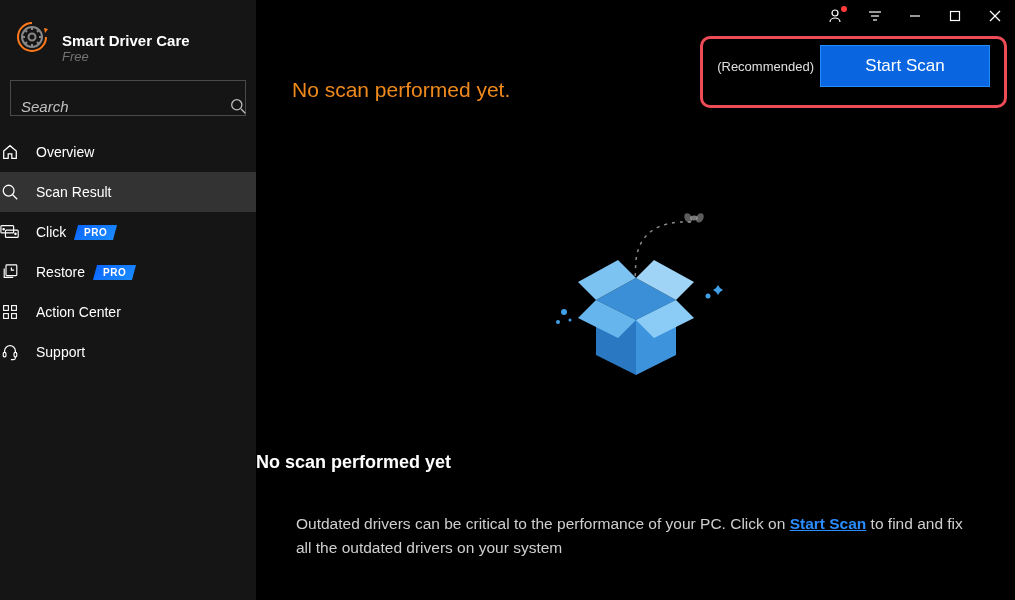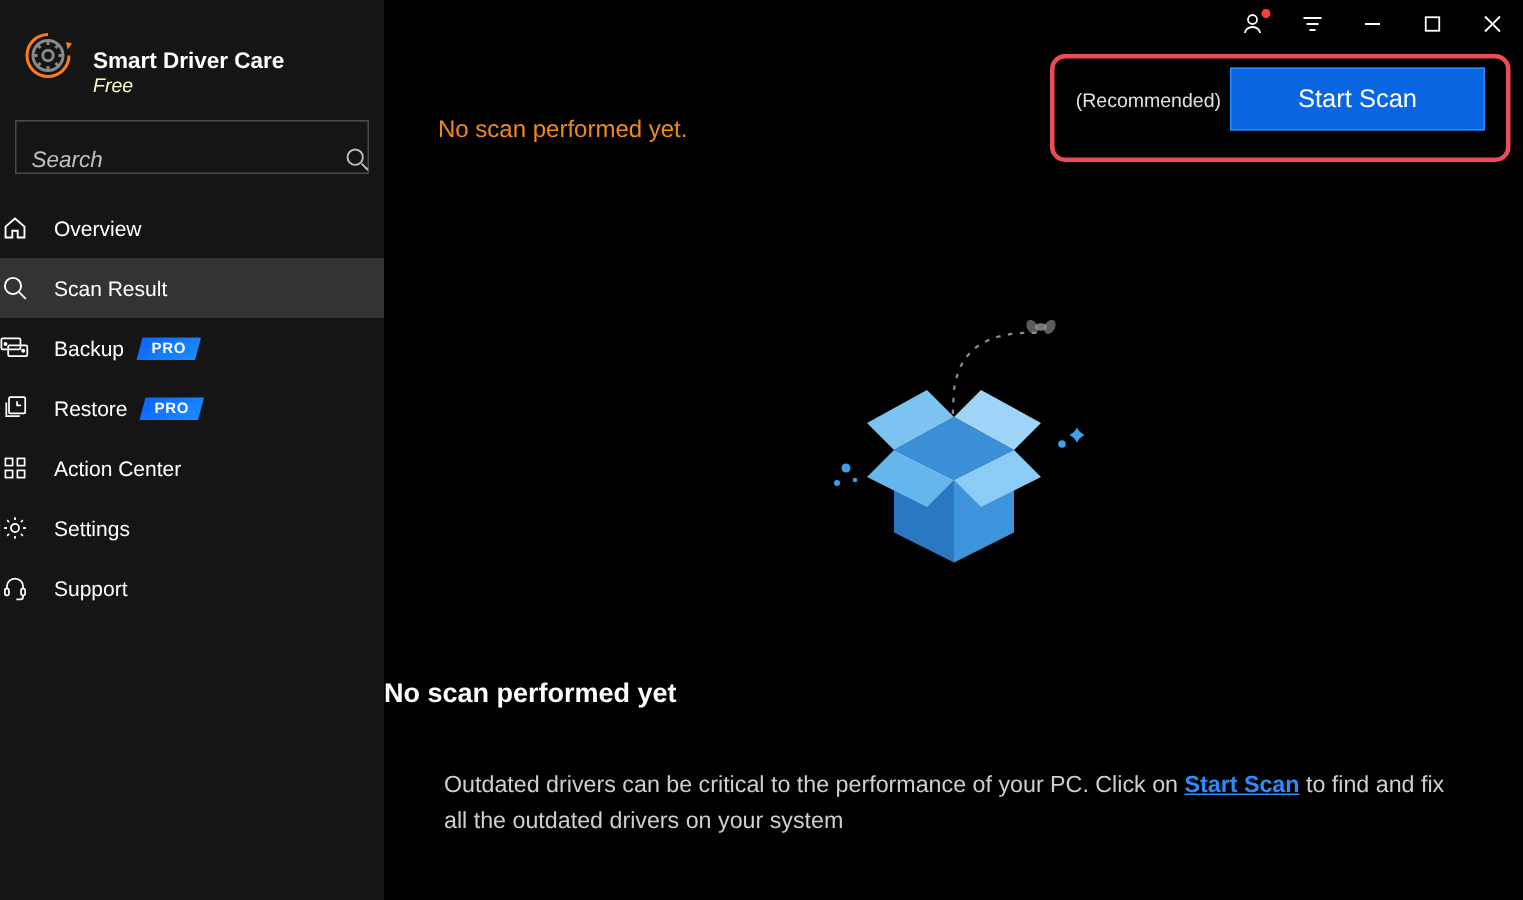--- a/index.html
+++ b/index.html
@@ -4,38 +4,38 @@
   <style>
     * { margin:0; padding:0; box-sizing:border-box; font-family:"Segoe UI", Arial, sans-serif; }
     html,body { width:1015px; height:600px; overflow:hidden; background:#000; color:#fff; }
     .app { width:1015px; height:600px; background:#000; display:flex; position:relative; }
 
     
     .sidebar { width:256px; height:100%; background:#151515; display:flex; flex-direction:column; }
     .logo-row { display:flex; align-items:center; gap:12px; padding:10px 14px 4px 14px; }
     .logo-icon { width:36px; height:36px; display:flex; align-items:center; justify-content:center; }
     .app-title { font-size:15px; font-weight:600; color:#fff;margin-top:22px; }
-    .app-subtitle { font-size:13px; font-style:italic; color:#fef9c3; }
+    .app-subtitle { font-size:13px; font-style:italic; color:#737373; }
 
     .search-wrap { padding:12px 10px 16px 10px; }
     .search-box { display:flex; align-items:flex-end; width:236px; height:36px; border:1px solid #4a4a4a; background:transparent; padding:0 10px; gap:8px; }
     .search-box input { flex:1; background:transparent; border:none; outline:none; color:#d0d0d0; font-size:15px; font-style:italic; }
     .search-box input::placeholder { color:#c0c0c0; font-style:italic; }
 
     .nav { display:flex; flex-direction:column; }
     .nav-item { display:flex; align-items:center; gap:16px; height:40px; font-size:14px; color:#fff; cursor:pointer; }
     .nav-item.active { background:#333333; }
     .nav-ico { width:20px; height:20px; display:flex; align-items:center; justify-content:center; flex-shrink:0; }
     .nav-label { color:#fff; }
     .pro-badge { font-size:10px; font-weight:600; color:#fff; padding:2px 8px; margin-left:-6px; background:linear-gradient(135deg,#0b66ff 0%, #1b8cff 100%); transform:skewX(-15deg); letter-spacing:0.5px; }
     .pro-badge span { display:inline-block; transform:skewX(15deg); }
 
     
     .main { flex:1; height:100%; background:#000; position:relative; display:flex; flex-direction:column; align-items:center; }
-    .headline { position:absolute; left:36px; top:78px; color:#f08a1d; font-size:16px; font-weight:500; }
+    .headline { position:absolute; left:36px; top:78px; color:#f08a1d; font-size:21px; font-weight:500; }
 
     .cta-block { position:absolute; right:8px; top:36px; padding:6px 14px 18px 14px; border:3px solid #ec4c56; border-radius:10px; display:flex; flex-direction:row; align-items:center; gap:6px; }
     .cta-rec { font-size:13px; color:#e0e0e0; }
     .cta-btn { width:170px; height:42px; background:#0a66e0; border:1px solid #228dff; color:#fff; font-size:17px; display:flex; align-items:center; justify-content:center; cursor:pointer; }
 
     .hero { position:absolute; top:200px; left:0; right:0; margin:0 auto; width:300px; height:200px; }
 
     .hero-title { position:absolute; top:452px; left:0; right:0; text-align:left; font-size:18px; font-weight:600; color:#fff; }
     .hero-desc { position:absolute; top:512px; left:0; right:0; font-size:15.5px; color:#cfcfcf; line-height:1.55; padding:0 40px; }
     .hero-desc .link { color:#2a8cff; text-decoration:underline; font-weight:600; cursor:pointer; }
@@ -116,21 +116,21 @@
 
       <div class="nav-item">
         <span class="nav-ico">
           <svg width="20" height="18" viewBox="0 0 22 18" fill="none" stroke="#fff" stroke-width="1.3">
               <rect x="1" y="2" width="14" height="8" rx="1"></rect>
               <rect x="6" y="7" width="14" height="8" rx="1"></rect>
               <circle cx="4" cy="6" r="0.8" fill="#fff"></circle>
               <circle cx="17" cy="11" r="0.8" fill="#fff"></circle>
             </svg>
         </span>
-        <span class="nav-label">Backup</span>
+        <span class="nav-label">Click</span>
         <span class="pro-badge"><span>PRO</span></span>
       </div>
 
       <div class="nav-item">
         <span class="nav-ico">
           <svg width="19" height="18" viewBox="0 0 20 20" fill="none" stroke="#fff" stroke-width="1.3">
               <rect x="5" y="2" width="12" height="12" rx="1"></rect>
               <path d="M3 6 V16 H13"></path>
               <polyline points="11 5 11 8 14 8"></polyline>
             </svg>
@@ -144,29 +144,20 @@
           <svg width="16" height="16" viewBox="0 0 20 20" fill="none" stroke="#fff" stroke-width="1.4">
               <rect x="2" y="2" width="6" height="6"></rect>
               <rect x="12" y="2" width="6" height="6"></rect>
               <rect x="2" y="12" width="6" height="6"></rect>
               <rect x="12" y="12" width="6" height="6"></rect>
             </svg>
         </span>
         <span class="nav-label">Action Center</span>
       </div>
 
-      <div class="nav-item">
-        <span class="nav-ico">
-          <svg width="18" height="18" viewBox="0 0 20 20" fill="none" stroke="#fff" stroke-width="1.3">
-              <circle cx="10" cy="10" r="3"></circle>
-              <path d="M10 2v2M10 16v2M2 10h2M16 10h2M4.2 4.2l1.4 1.4M14.4 14.4l1.4 1.4M15.8 4.2l-1.4 1.4M5.6 14.4l-1.4 1.4"></path>
-            </svg>
-        </span>
-        <span class="nav-label">Settings</span>
-      </div>
 
       <div class="nav-item">
         <span class="nav-ico">
           <svg width="18" height="18" viewBox="0 0 20 20" fill="none" stroke="#fff" stroke-width="1.3">
               <path d="M4 11 V9 a6 6 0 0 1 12 0 v2"></path>
               <rect x="2.5" y="10.5" width="3" height="5" rx="1.2"></rect>
               <rect x="14.5" y="10.5" width="3" height="5" rx="1.2"></rect>
               <path d="M16 15.5 v1 a2 2 0 0 1 -2 2 h-3"></path>
             </svg>
         </span>

